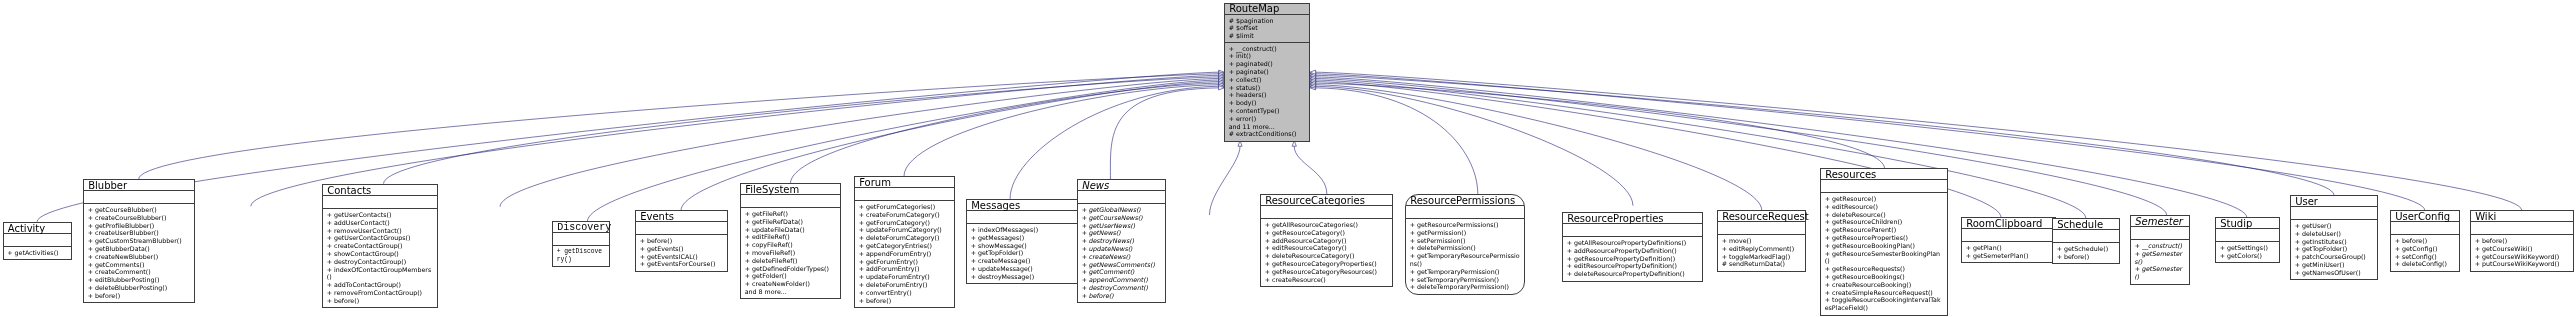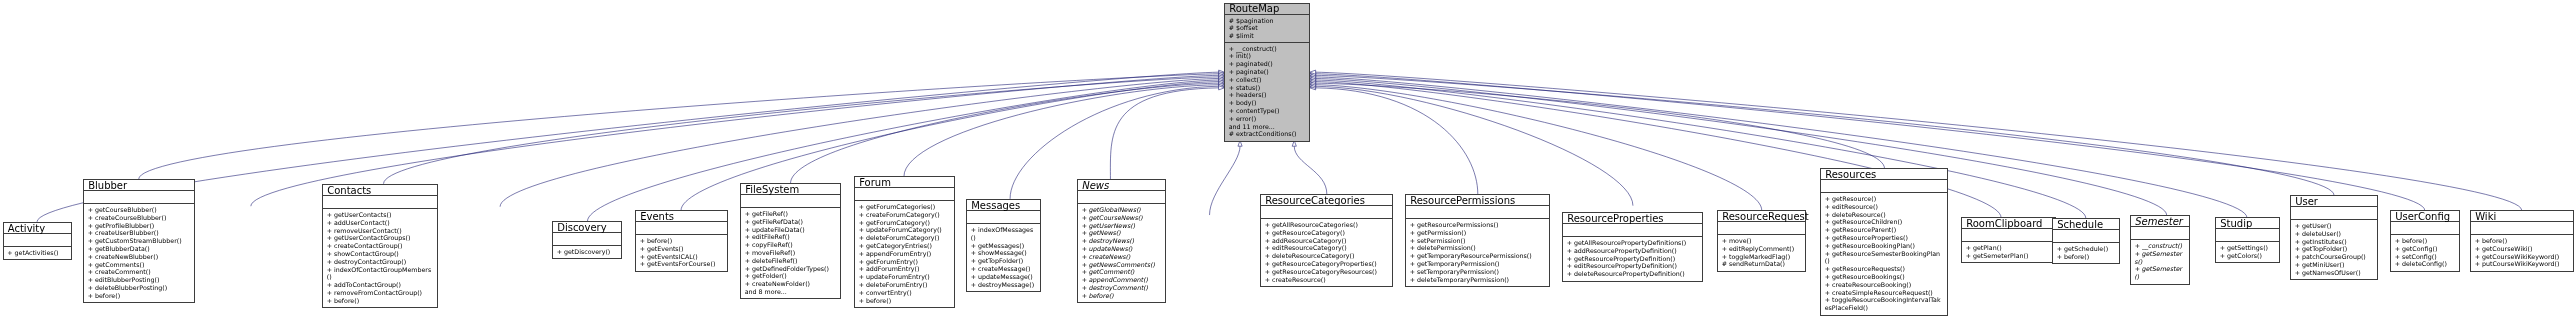--- a/index.html
+++ b/index.html
@@ -150,21 +150,21 @@
         <div class="uml-line">+&nbsp;getUserContactGroups()</div>
         <div class="uml-line">+&nbsp;createContactGroup()</div>
         <div class="uml-line">+&nbsp;showContactGroup()</div>
         <div class="uml-line">+&nbsp;destroyContactGroup()</div>
         <div class="uml-line">+&nbsp;indexOfContactGroupMembers()</div>
         <div class="uml-line">+&nbsp;addToContactGroup()</div>
         <div class="uml-line">+&nbsp;removeFromContactGroup()</div>
         <div class="uml-line">+&nbsp;before()</div>
       </div>
   </div>
-    <div class="uml-class" style="left: 552px; top: 221px; width: 70px;">
+    <div class="uml-class" style="left: 552px; top: 221px; width: 58px; font-family: Liberation Mono, monospace;">
     <div class="uml-title">Discovery</div>
     <div class="uml-attrs"></div>
     <div class="uml-methods">
         <div class="uml-line">+&nbsp;getDiscovery()</div>
       </div>
   </div>
     <div class="uml-class" style="left: 635px; top: 210px; width: 93px;">
     <div class="uml-title">Events</div>
     <div class="uml-attrs"></div>
     <div class="uml-methods">
@@ -203,21 +203,21 @@
         <div class="uml-line">+&nbsp;getCategoryEntries()</div>
         <div class="uml-line">+&nbsp;appendForumEntry()</div>
         <div class="uml-line">+&nbsp;getForumEntry()</div>
         <div class="uml-line">+&nbsp;addForumEntry()</div>
         <div class="uml-line">+&nbsp;updateForumEntry()</div>
         <div class="uml-line">+&nbsp;deleteForumEntry()</div>
         <div class="uml-line">+&nbsp;convertEntry()</div>
         <div class="uml-line">+&nbsp;before()</div>
       </div>
   </div>
-    <div class="uml-class" style="left: 966px; top: 199px; width: 75px;">
+    <div class="uml-class" style="left: 966px; top: 199px; width: 112px;">
     <div class="uml-title">Messages</div>
     <div class="uml-attrs"></div>
     <div class="uml-methods">
         <div class="uml-line">+&nbsp;indexOfMessages()</div>
         <div class="uml-line">+&nbsp;getMessages()</div>
         <div class="uml-line">+&nbsp;showMessage()</div>
         <div class="uml-line">+&nbsp;getTopFolder()</div>
         <div class="uml-line">+&nbsp;createMessage()</div>
         <div class="uml-line">+&nbsp;updateMessage()</div>
         <div class="uml-line">+&nbsp;destroyMessage()</div>
@@ -248,21 +248,21 @@
         <div class="uml-line">+&nbsp;getAllResourceCategories()</div>
         <div class="uml-line">+&nbsp;getResourceCategory()</div>
         <div class="uml-line">+&nbsp;addResourceCategory()</div>
         <div class="uml-line">+&nbsp;editResourceCategory()</div>
         <div class="uml-line">+&nbsp;deleteResourceCategory()</div>
         <div class="uml-line">+&nbsp;getResourceCategoryProperties()</div>
         <div class="uml-line">+&nbsp;getResourceCategoryResources()</div>
         <div class="uml-line">+&nbsp;createResource()</div>
       </div>
   </div>
-    <div class="uml-class" style="left: 1405px; top: 194px; width: 145px;">
+    <div class="uml-class" style="left: 1405px; top: 194px; width: 120px; border-radius: 13px;">
     <div class="uml-title">ResourcePermissions</div>
     <div class="uml-attrs"></div>
     <div class="uml-methods">
         <div class="uml-line">+&nbsp;getResourcePermissions()</div>
         <div class="uml-line">+&nbsp;getPermission()</div>
         <div class="uml-line">+&nbsp;setPermission()</div>
         <div class="uml-line">+&nbsp;deletePermission()</div>
         <div class="uml-line">+&nbsp;getTemporaryResourcePermissions()</div>
         <div class="uml-line">+&nbsp;getTemporaryPermission()</div>
         <div class="uml-line">+&nbsp;setTemporaryPermission()</div>

